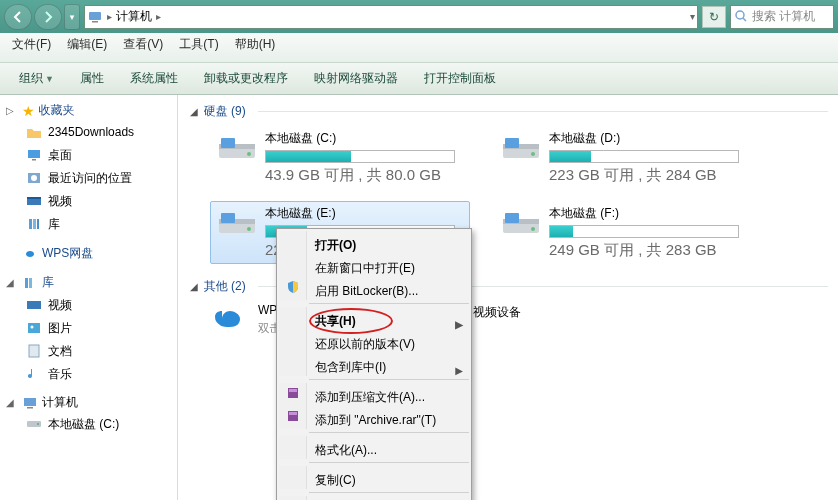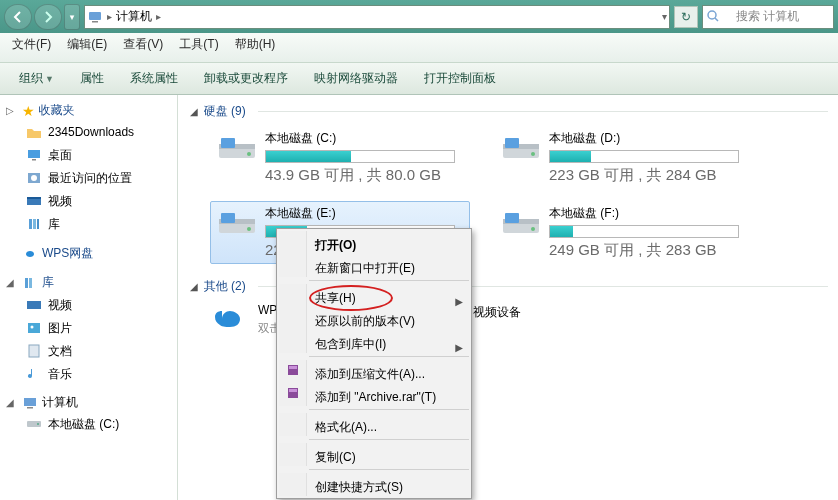--- a/index.html
+++ b/index.html
@@ -6,21 +6,21 @@
 body{width:838px;height:500px;background:#fff;overflow:hidden;position:relative;}
 .titlebar{height:33px;background:linear-gradient(#5aa899,#4a9688);display:flex;align-items:center;padding:2px 4px;gap:4px;}
 .nav-buttons{display:flex;gap:2px;}
 .nav-btn{width:28px;height:26px;border-radius:14px;background:rgba(255,255,255,.15);display:flex;align-items:center;justify-content:center;color:#fff;font-size:14px;border:1px solid rgba(0,0,0,.2);}
 .nav-btn.dd{width:16px;border-radius:3px;}
 .addressbar{flex:1;height:24px;background:#fff;border:1px solid #6b8e7d;display:flex;align-items:center;padding:0 2px;gap:4px;}
 .addr-icon{width:16px;height:16px;}
 .addr-sep{color:#666;font-size:10px;}
 .addr-text{color:#000;}
 .addr-refresh{width:24px;height:22px;background:#e8f0ec;border:1px solid #b0c4b8;display:flex;align-items:center;justify-content:center;font-size:13px;color:#2a6b5a;}
-.searchbar{width:132px;height:24px;background:#fff;border:1px solid #6b8e7d;display:flex;align-items:center;padding:0 4px;gap:16px;color:#888;overflow:hidden;}
+.searchbar{width:104px;height:24px;background:#fff;border:1px solid #6b8e7d;display:flex;align-items:center;padding:0 4px;gap:4px;color:#888;overflow:hidden;}
 .menubar{height:30px;background:linear-gradient(#f7fbf8,#e8f0eb);border-bottom:1px solid #c8d8cc;display:flex;padding-left:4px;}
 .menu-item{padding:3px 8px;color:#2a2a2a;}
 .toolbar{height:32px;background:linear-gradient(#f2f7f3,#dde8df);border-bottom:1px solid #b0c4b8;display:flex;align-items:center;padding:0 9px;gap:6px;}
 .tool-item{padding:4px 10px;color:#1a4a3a;}
 .tool-dd{font-size:9px;color:#56786a;margin-left:2px;}
 .content{display:flex;height:413px;}
 .sidebar{width:178px;background:#fff;border-right:1px solid #d4dfd6;padding:4px 0;overflow:hidden;}
 .side-group{margin-bottom:6px;}
 .side-head{display:flex;align-items:center;gap:4px;padding:3px 6px;color:#1a4a8a;}
 .side-head .chev{width:12px;font-size:10px;color:#666;}
@@ -44,21 +44,21 @@
 .wps-text .t1{color:#000;}
 .wps-text .t2{color:#888;font-size:11.5px;margin-top:2px;}
 
 .ctx{position:absolute;left:276px;top:228px;width:196px;background:#f2f2f2;border:1px solid #9e9e9e;box-shadow:2px 3px 6px rgba(0,0,0,.35);padding:2px;z-index:10;}
 .ctx-inner{background:#f2f2f2;}
 .ctx-row{display:flex;align-items:flex-end;height:23px;position:relative;}
 .ctx-gutter{width:28px;display:flex;align-items:center;justify-content:center;border-right:1px solid #e0e0e0;height:100%;background:#f0f0f0;}
 .ctx-label{padding:0 8px;flex:1;color:#000;}
 .ctx-arrow{position:absolute;right:6px;font-size:10px;color:#555;}
 .ctx-sep{height:1px;margin:3px 0 3px 30px;background:#d0d0d0;}
-.ctx-row.highlight{position:relative;}
+.ctx-row.highlight{position:relative;font-weight:bold;}
 .ctx-row.highlight::after{content:"";position:absolute;left:30px;top:1px;width:80px;height:22px;border:2px solid #d42020;border-radius:50%/50%;pointer-events:none;}
 
 .sub-item{position:absolute;left:473px;top:304px;color:#000;}
 .star{color:#f7b500;font-size:14px;}
 </style>
 </head>
 <body>
 
 <div class="titlebar">
   <div class="nav-buttons">
@@ -321,20 +321,29 @@
 <div class="ctx">
   <div class="ctx-inner">
     <div class="ctx-row">
         <div class="ctx-gutter"></div>
         <div class="ctx-label" style="font-weight:bold">打开(O)</div>
       </div>
     <div class="ctx-row">
         <div class="ctx-gutter"></div>
         <div class="ctx-label">在新窗口中打开(E)</div>
       </div>
+    <div class="ctx-row">
+        <div class="ctx-gutter">
+          <span><svg width="14" height="14" viewBox="0 0 14 14">
+              <path d="M7 1l5 2v4c0 3-2 5-5 6-3-1-5-3-5-6V3z" fill="#4a9ad8"></path>
+              <path d="M7 1l5 2v4c0 3-2 5-5 6V1z" fill="#f7c840"></path>
+            </svg></span>
+        </div>
+        <div class="ctx-label">启用 BitLocker(B)...</div>
+      </div>
     <div class="ctx-sep"></div>
     <div class="ctx-row highlight">
         <div class="ctx-gutter"></div>
         <div class="ctx-label">共享(H)</div>
         <span class="ctx-arrow">▶</span>
       </div>
     <div class="ctx-row">
         <div class="ctx-gutter"></div>
         <div class="ctx-label">还原以前的版本(V)</div>
       </div>

